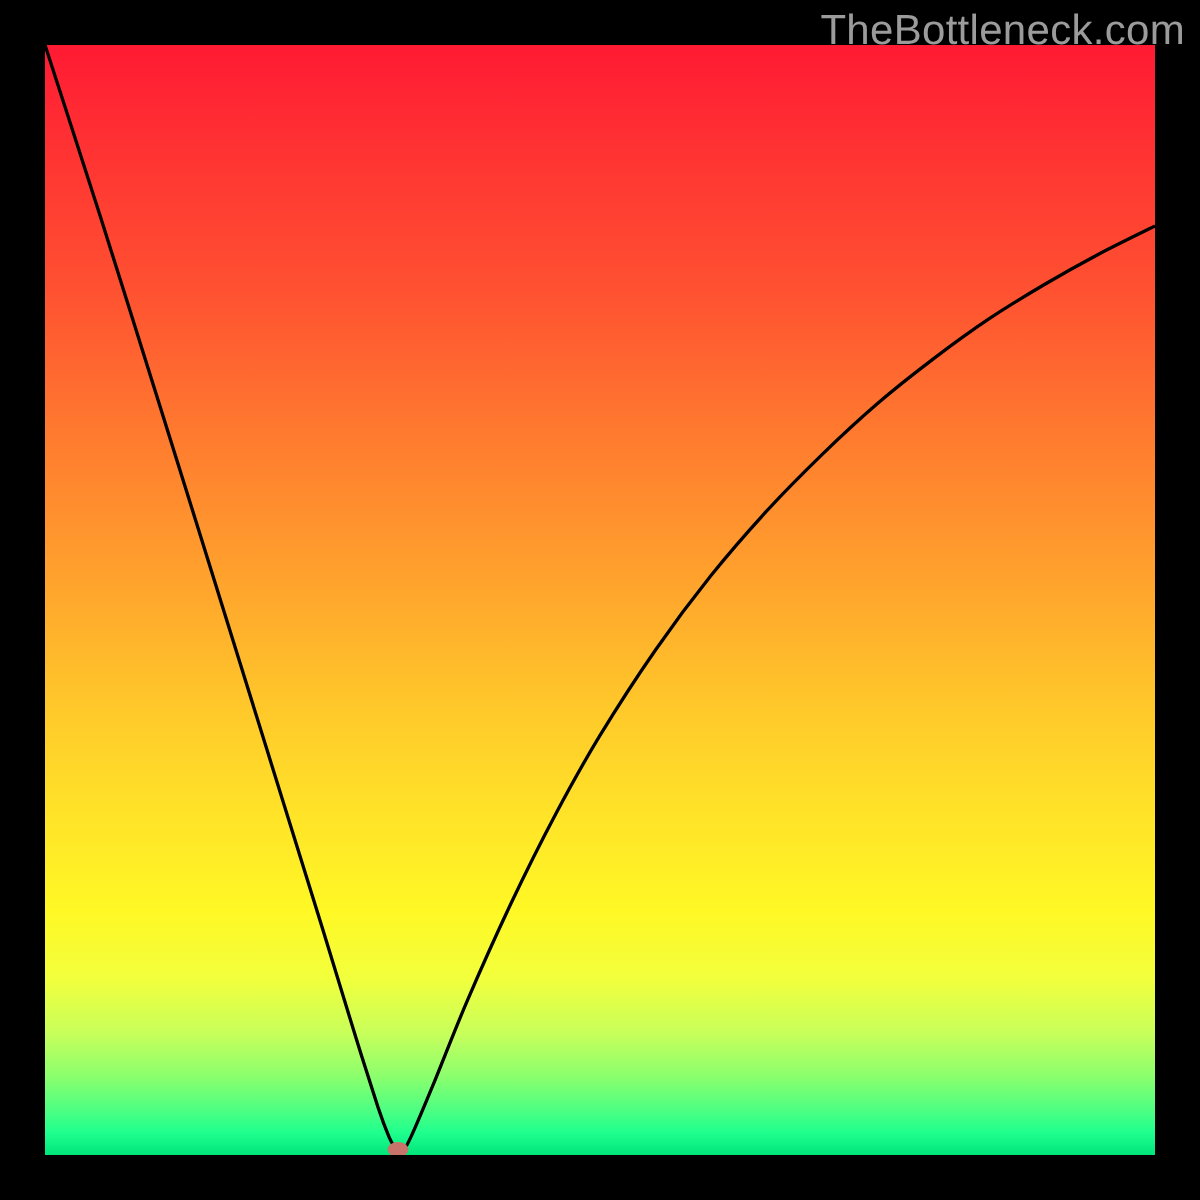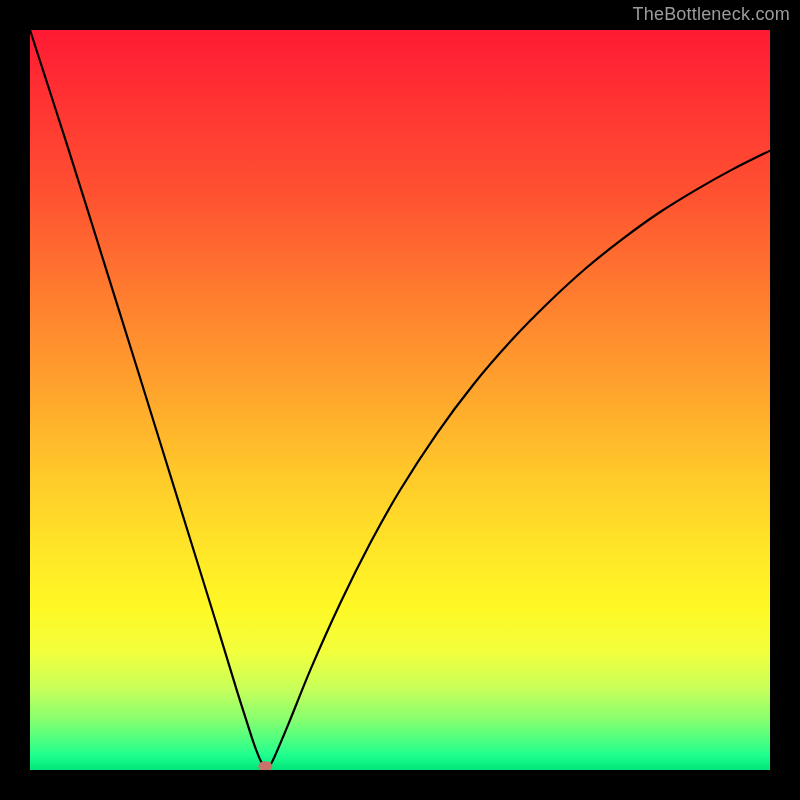--- a/index.html
+++ b/index.html
@@ -49,21 +49,21 @@
     top: 0;
     left: 0;
     width: 740px;
     height: 740px;
   }
   .watermark {
     position: absolute;
     top: 4px;
     right: 10px;
     color: #9b9b9b;
-    font-size: 18px;
+    font-size: 28px;
     letter-spacing: 0.2px;
     font-weight: 400;
   }
 </style>
 </head>
 <body>
 
 <div class="frame">
   <div class="plot-area">
     <svg class="curve-svg" viewBox="0 0 740 740" preserveAspectRatio="none">

